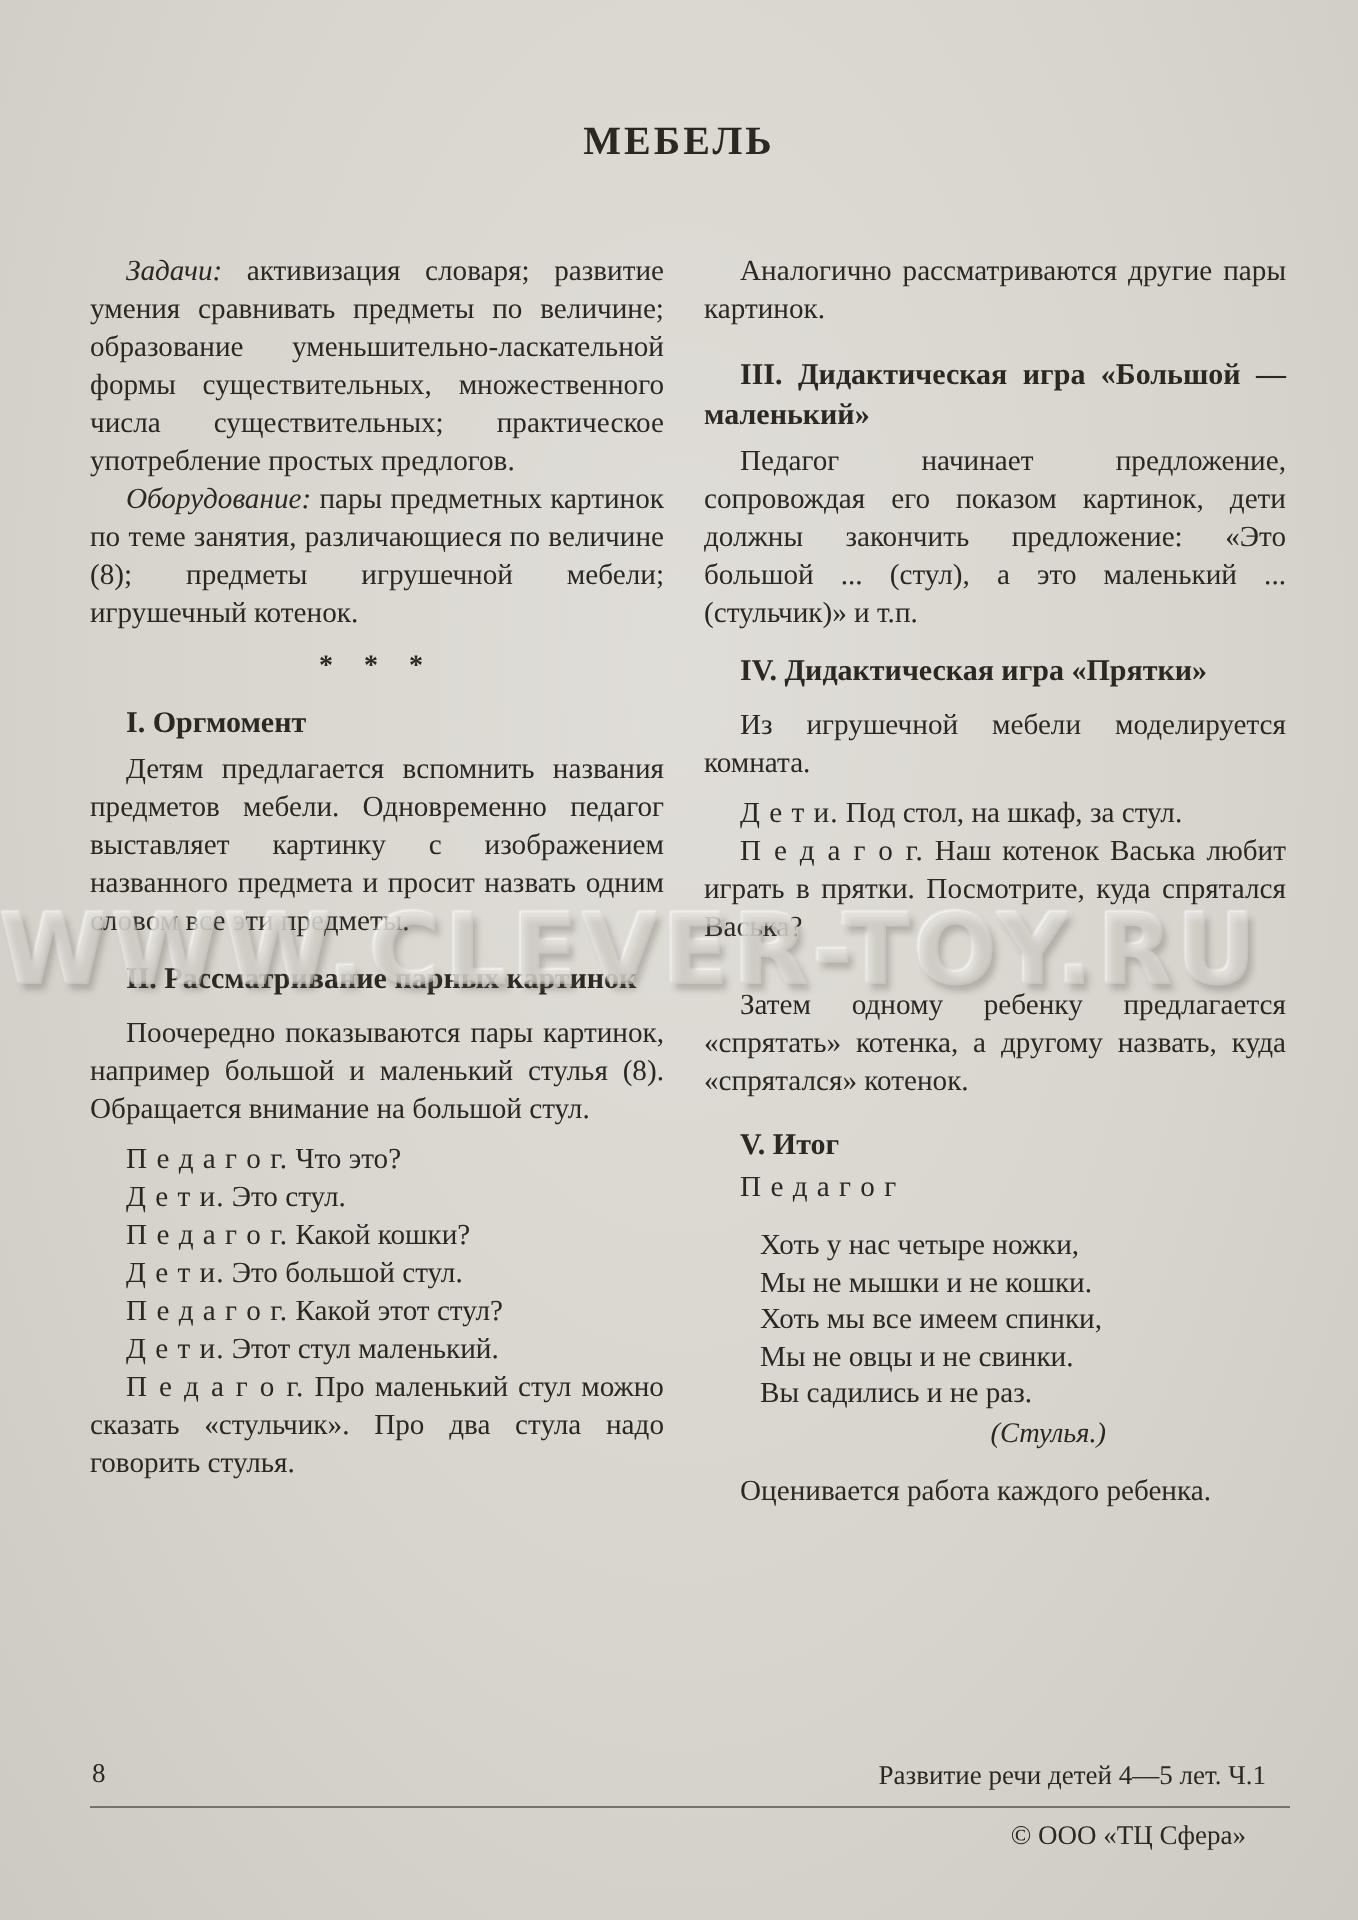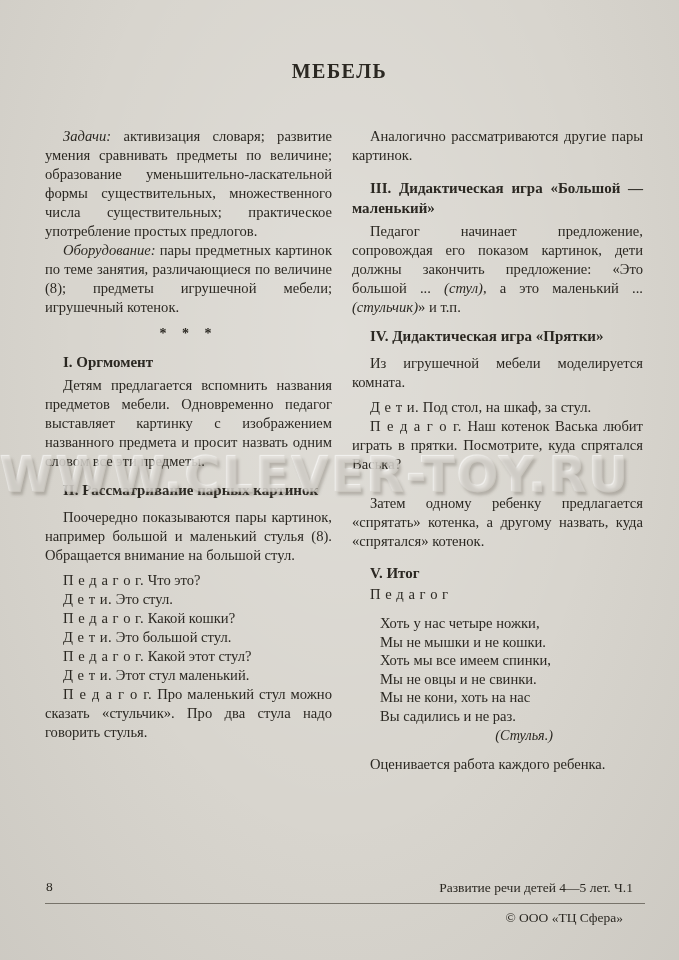--- a/index.html
+++ b/index.html
@@ -38,21 +38,21 @@
   .para {
     margin: 0;
     font-size: 14.6px;
     line-height: 19px;
     text-align: justify;
     text-indent: 18px;
     hyphens: auto;
     -webkit-hyphens: auto;
   }
   .label-italic { font-style: italic; }
-  .inline-italic { font-style: italic; }
+  .inline-italic { }
   .separator {
     margin: 7px 0 0 0;
     text-align: center;
     font-weight: bold;
     font-size: 14px;
     letter-spacing: 6px;
     line-height: 19px;
   }
   .heading {
     margin: 9px 0 0 0;
@@ -177,21 +177,20 @@
     <p class="para" style="margin-top:20px;">Затем одному ребенку предлагается «спрятать» котенка, а другому назвать, куда «спрятался» котенок.</p>
 
     <h2 class="heading" style="margin-top:12px;">V. Итог</h2>
     <p class="speaker-line">П е д а г о г</p>
 
     <div class="poem">
       <div class="poem-line">Хоть у нас четыре ножки,</div>
       <div class="poem-line">Мы не мышки и не кошки.</div>
       <div class="poem-line">Хоть мы все имеем спинки,</div>
       <div class="poem-line">Мы не овцы и не свинки.</div>
-      <div class="poem-line">Мы не кони, хоть на нас</div>
       <div class="poem-line">Вы садились и не раз.</div>
     </div>
     <div class="attribution">(Стулья.)</div>
 
     <p class="para" style="margin-top:10px;">Оценивается работа каждого ребенка.</p>
   </div>
 
   <div class="footer-pagenum">8</div>
   <div class="footer-booktitle">Развитие речи детей 4—5 лет. Ч.1</div>
   <div class="footer-rule"></div>

